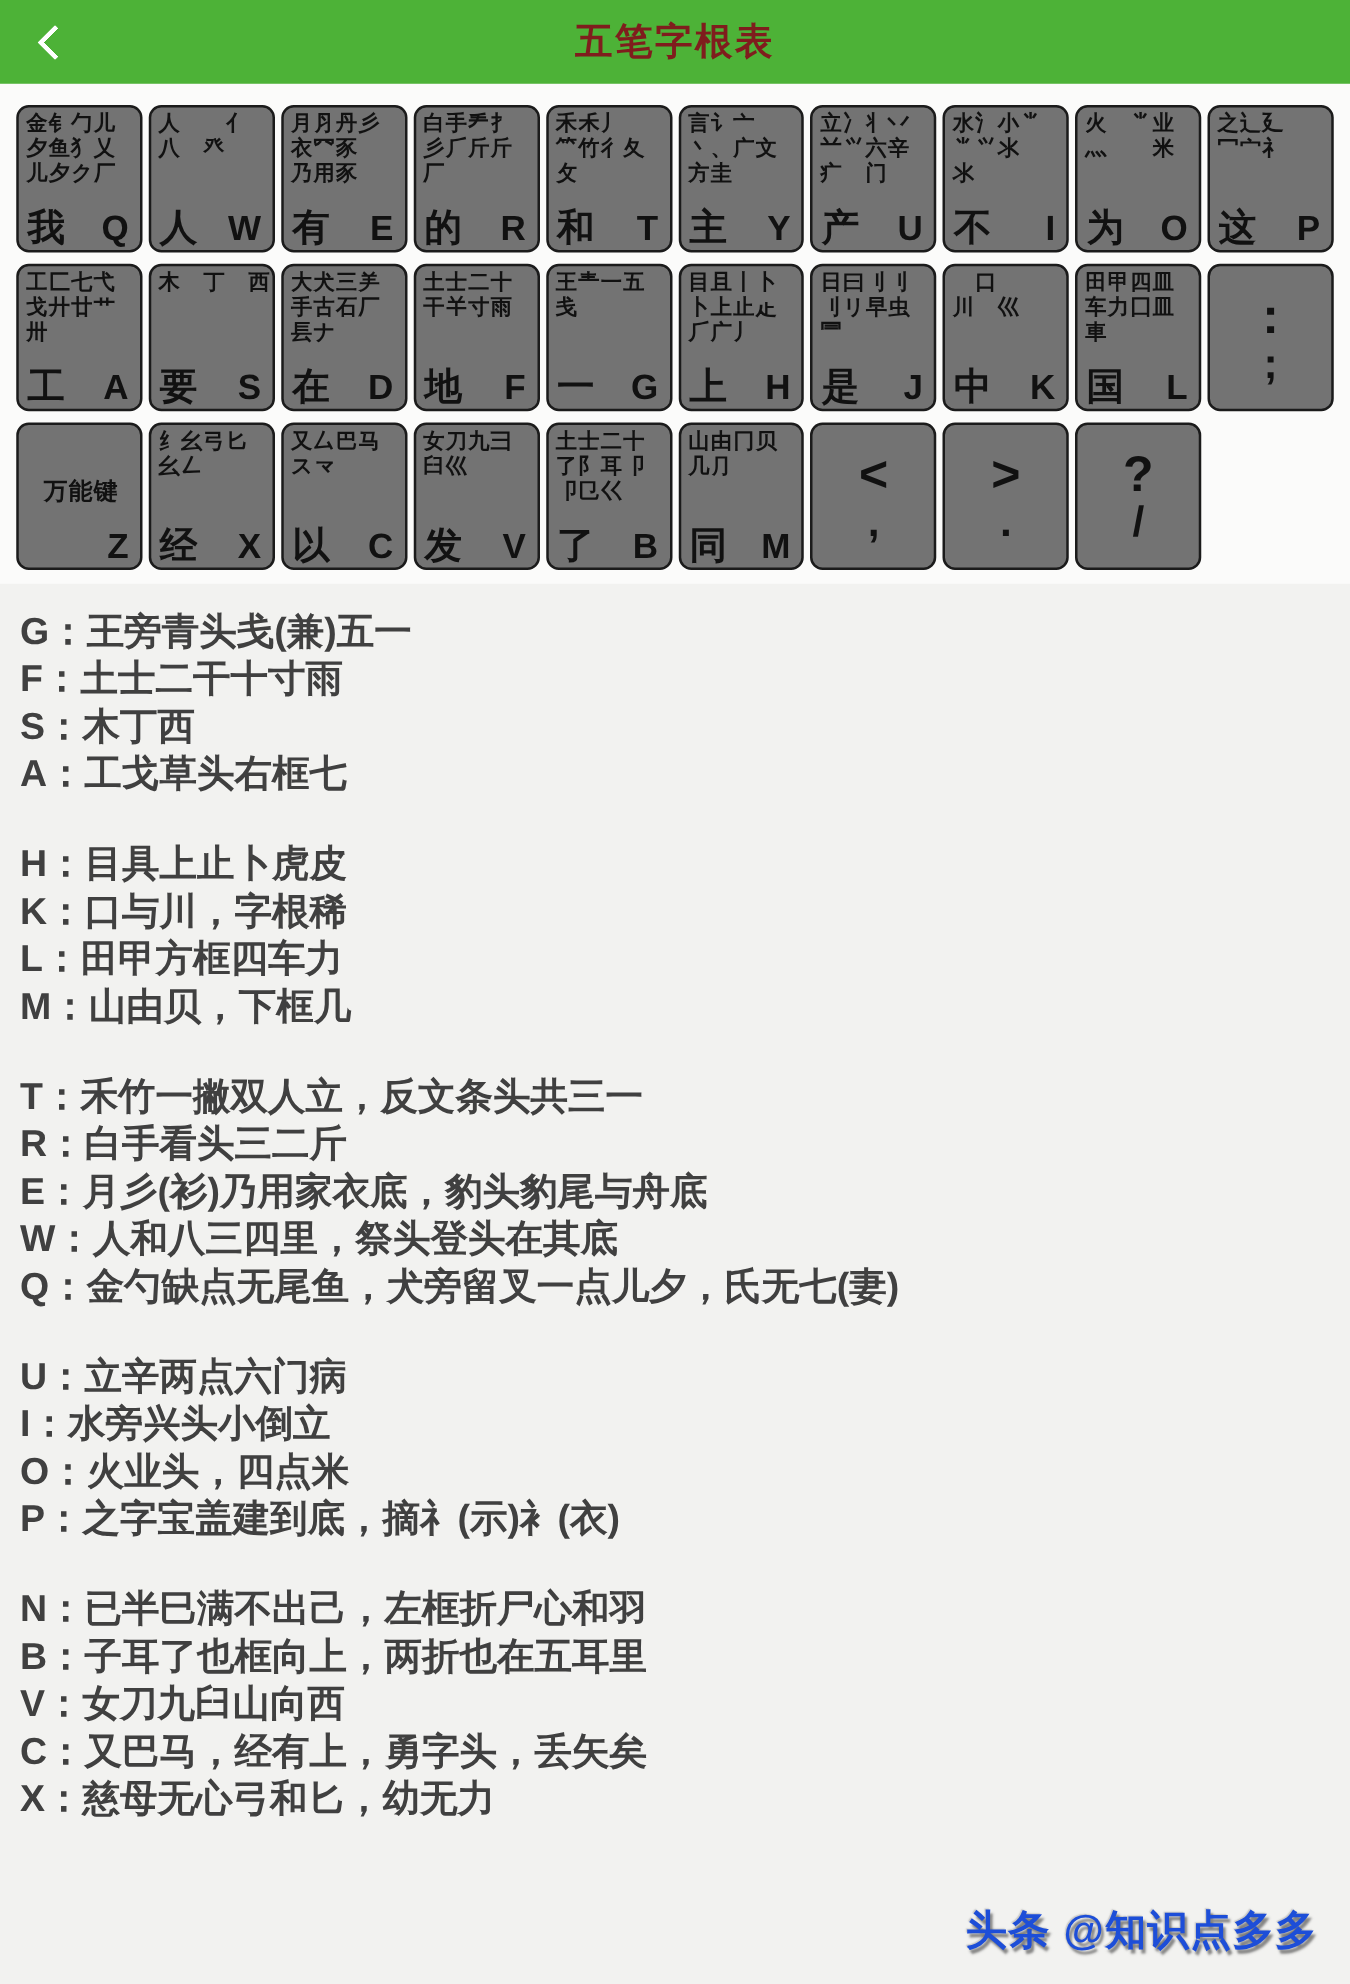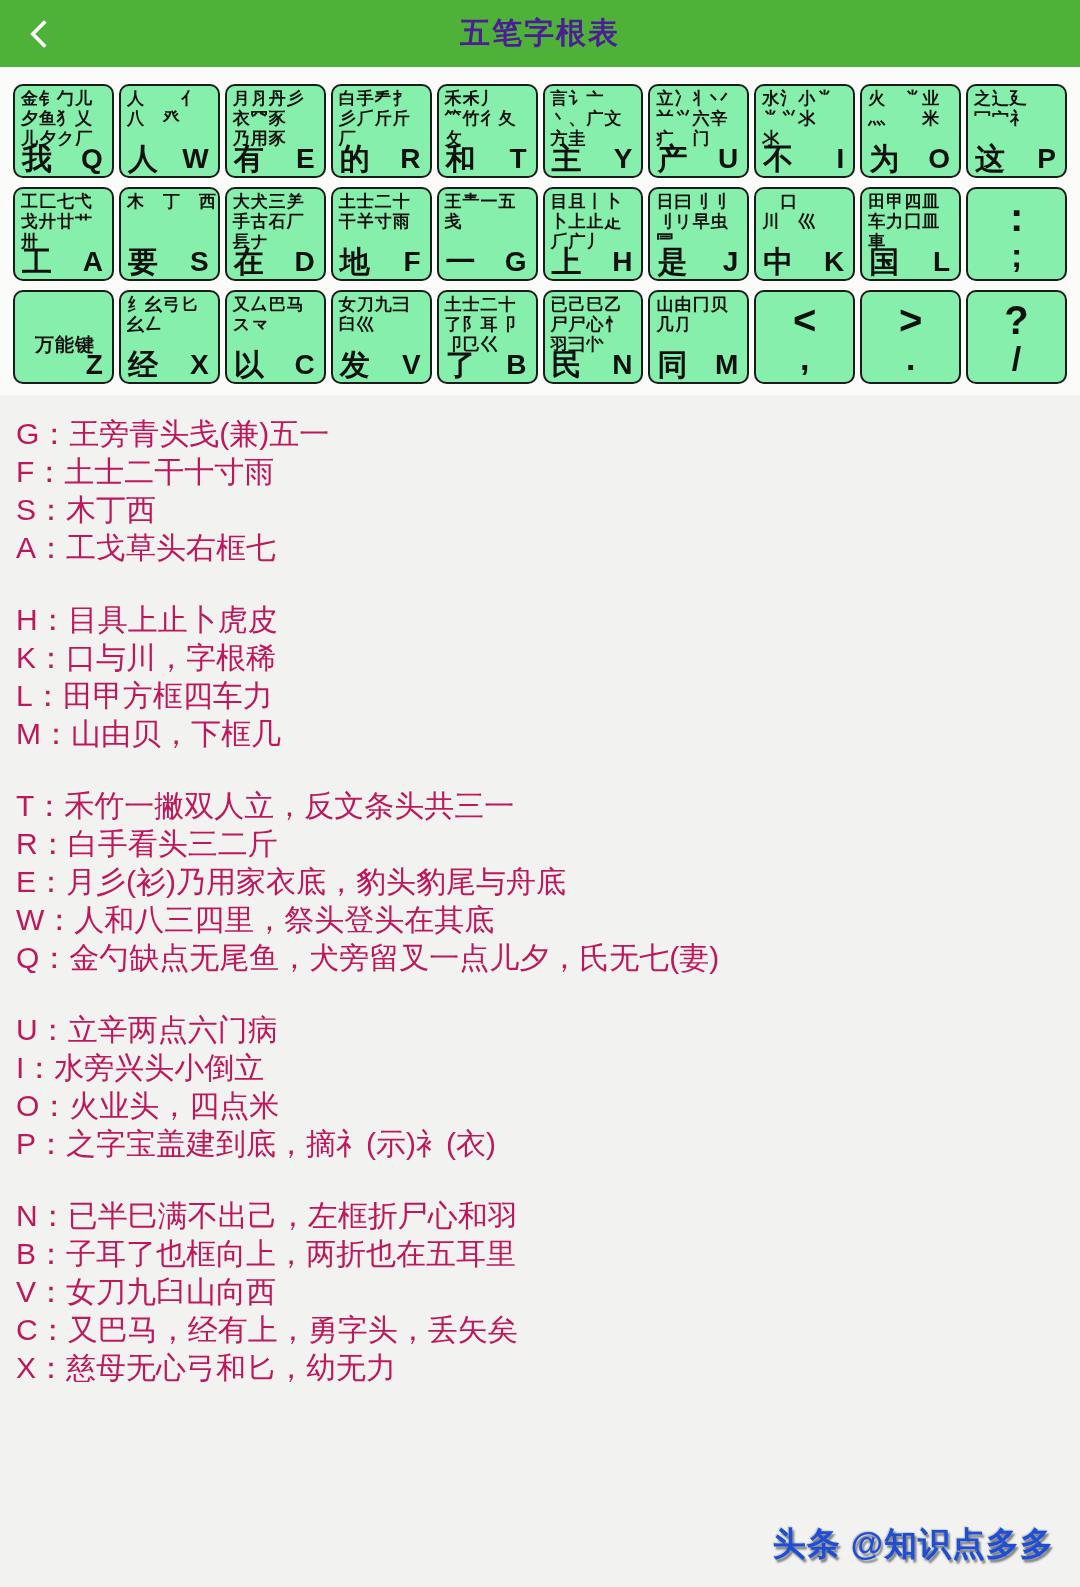--- a/index.html
+++ b/index.html
@@ -9,41 +9,41 @@
     font-family:"Liberation Sans","DejaVu Sans",sans-serif;
   }
   
   .app-header{
     height:67px;background:#4db237;
     display:flex;align-items:center;justify-content:center;position:relative;
   }
   .back-btn{position:absolute;left:26px;top:50%;transform:translateY(-50%);padding:8px;cursor:pointer;}
   .chev{display:block;width:16px;height:16px;border-left:4px solid #fff;border-bottom:4px solid #fff;
         transform:rotate(45deg);border-radius:1px;}
-  .hdr-title{color:#4c1d95;font-size:30px;font-weight:600;letter-spacing:2px;}
+  .hdr-title{color:#7f1d1d;font-size:30px;font-weight:600;letter-spacing:2px;}
   
   .kb{background:#fbfbfa;padding:17px 13px 11px;}
   .kb-row{display:grid;grid-template-columns:repeat(10,1fr);gap:5px;margin-bottom:9px;}
   .kb-row:last-child{margin-bottom:0;}
   .key{
-    position:relative;height:94px;background:#86efac;
+    position:relative;height:118px;background:#737373;
     border:2.5px solid #1b1b1b;border-radius:10px;
     box-sizing:border-box;padding:3px 4px 2px 6px;overflow:hidden;color:#111;
   }
   .roots div{font-size:17px;line-height:20px;letter-spacing:1px;font-weight:600;white-space:nowrap;}
   .key-bottom{position:absolute;left:7px;right:9px;bottom:1px;
     display:flex;justify-content:space-between;align-items:flex-end;}
   .example{font-size:30px;font-weight:900;line-height:33px;}
   .letter{font-size:28px;font-weight:800;line-height:33px;font-family:"Liberation Sans",sans-serif;}
   .key.symbol{display:flex;flex-direction:column;align-items:center;justify-content:center;gap:4px;padding:0;}
   .sym-top{font-size:40px;font-weight:800;line-height:38px;}
   .sym-bottom{font-size:34px;font-weight:800;line-height:30px;}
   .key.special .label{position:absolute;top:40px;left:20px;font-size:19px;font-weight:700;letter-spacing:1px;}
   
-  .mn{padding:20px 16px 0;color:#be185d;}
+  .mn{padding:20px 16px 0;color:#404040;font-weight:bold;}
   .mn-group{margin-bottom:34px;}
   .mn-line{font-size:30px;line-height:38px;white-space:nowrap;}
   
   .wm{
     position:absolute;right:26px;bottom:20px;
     color:#1d4ed8;font-size:33px;font-weight:700;letter-spacing:1px;
     text-shadow:2px 3px 2px rgba(70,70,70,.65), -1px -1px 1px rgba(120,120,120,.35);
   }
 </style>
 </head>
@@ -311,31 +311,20 @@
             <div>了阝耳卩</div>
             <div>卩㔾巜</div>
           </div>
           <div class="key-bottom">
             <span class="example">了</span>
             <span class="letter">B</span>
           </div>
         </div>
         <div class="key">
           <div class="roots">
-            <div>已己巳乙</div>
-            <div>尸尸心忄</div>
-            <div>羽⺕㣺</div>
-          </div>
-          <div class="key-bottom">
-            <span class="example">民</span>
-            <span class="letter">N</span>
-          </div>
-        </div>
-        <div class="key">
-          <div class="roots">
             <div>山由冂贝</div>
             <div>几⺆</div>
           </div>
           <div class="key-bottom">
             <span class="example">同</span>
             <span class="letter">M</span>
           </div>
         </div>
         <div class="key symbol">
           <div class="sym-top">&lt;</div>

